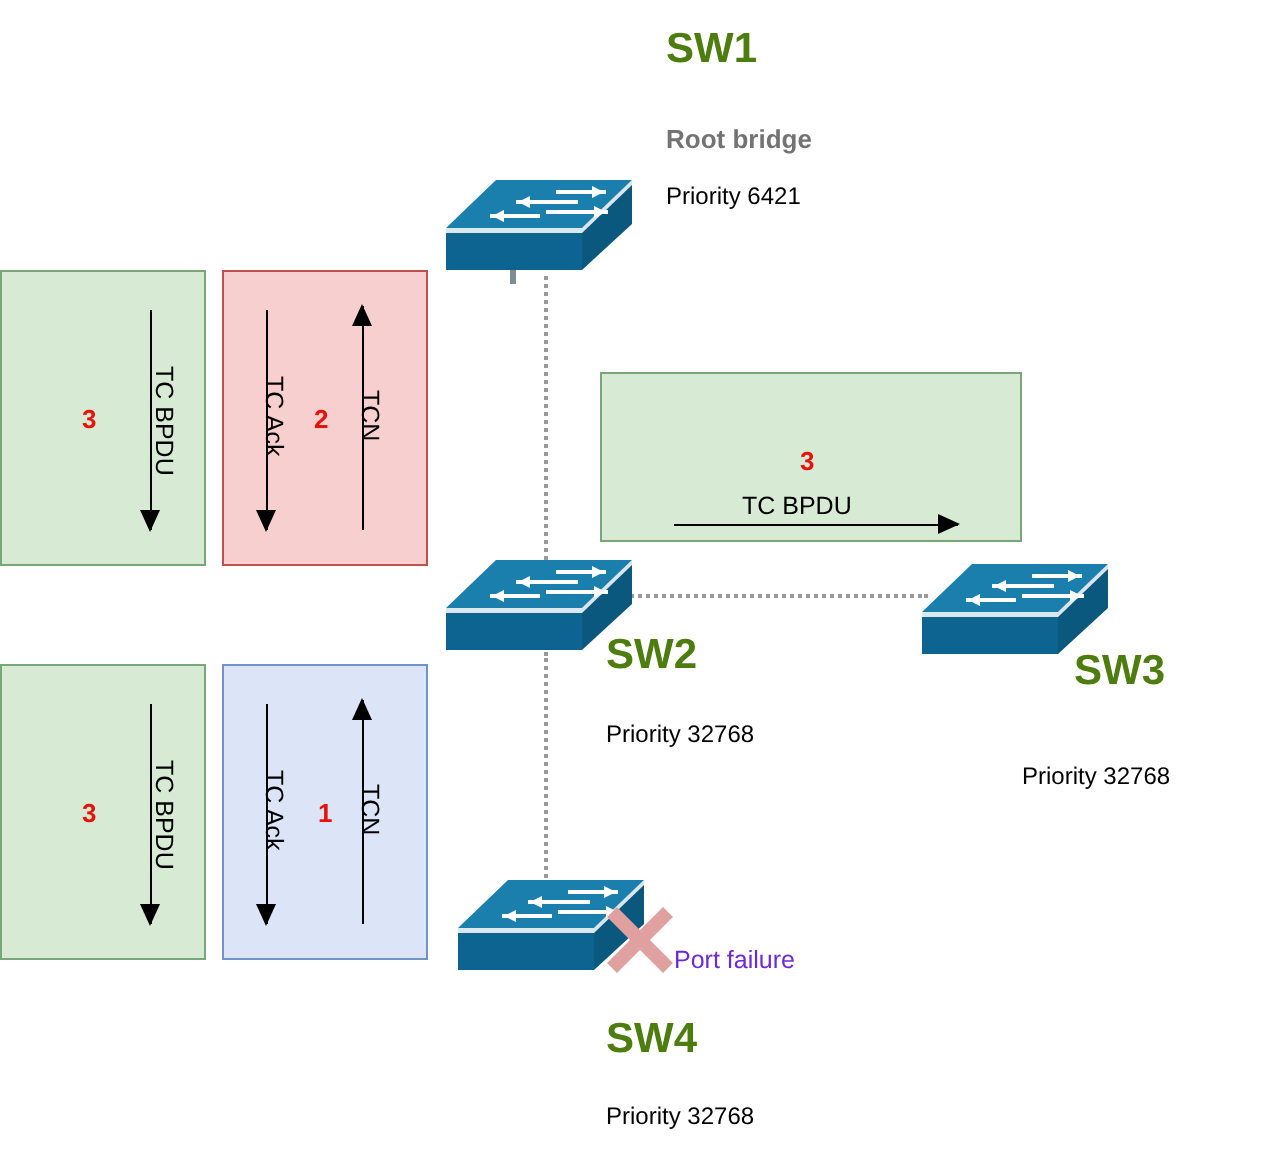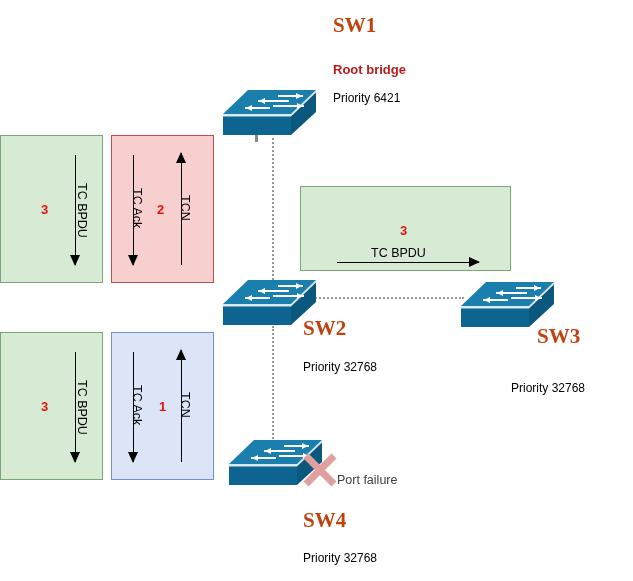--- a/index.html
+++ b/index.html
@@ -73,33 +73,33 @@
   .link-h{
     position:absolute;height:0;border-top:2px dotted #9a9a9a;
   }
 
   
   .switch{position:absolute;}
   .switch svg{display:block;}
 
   
   .sw-name{
-    position:absolute;font-size:21px;font-weight:bold;color:#c2410c;
-    white-space:nowrap;font-family:Liberation Serif, serif;
+    position:absolute;font-size:21px;font-weight:bold;color:#4d7c0f;
+    white-space:nowrap;font-family:Liberation Sans, sans-serif;
   }
   .sw-sub{
-    position:absolute;font-size:13px;font-weight:bold;color:#b91c1c;
+    position:absolute;font-size:13px;font-weight:bold;color:#737373;
     white-space:nowrap;font-family:"Liberation Sans", sans-serif;
   }
   .sw-prio{
     position:absolute;font-size:12px;color:#000;white-space:nowrap;
     font-family:"Liberation Sans", sans-serif;
   }
   .fail-label{
-    position:absolute;font-size:12.5px;color:#404040;white-space:nowrap;
+    position:absolute;font-size:12.5px;color:#6d28d9;white-space:nowrap;
     font-family:"Liberation Sans", sans-serif;
     text-align:center;
   }
   .fail-x{position:absolute;}
 </style>
 </head>
 <body>
 
 <div class="stage">
 

